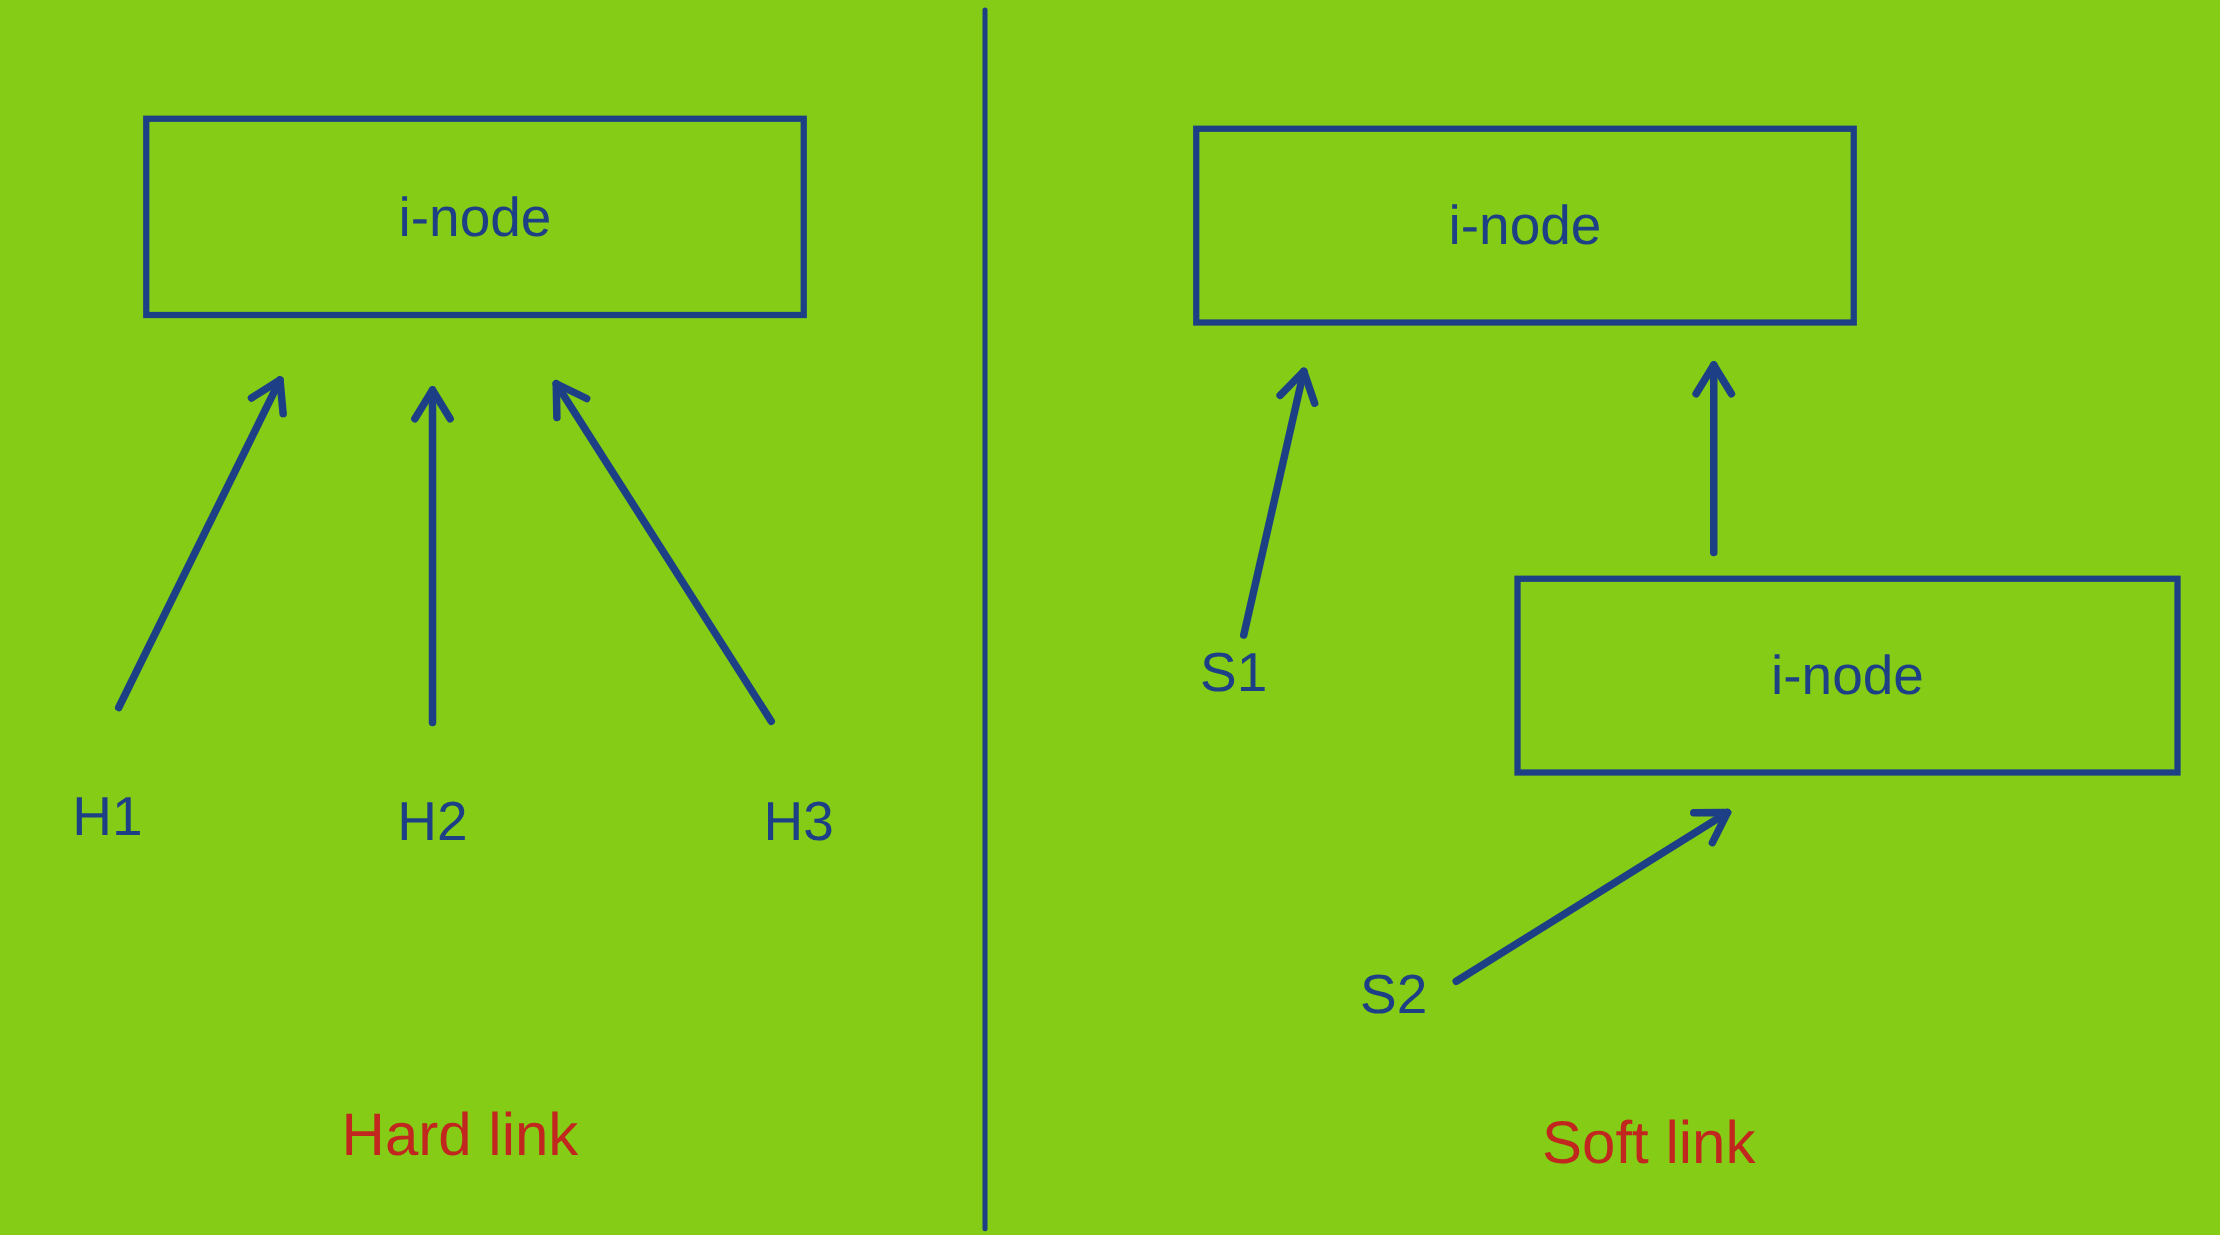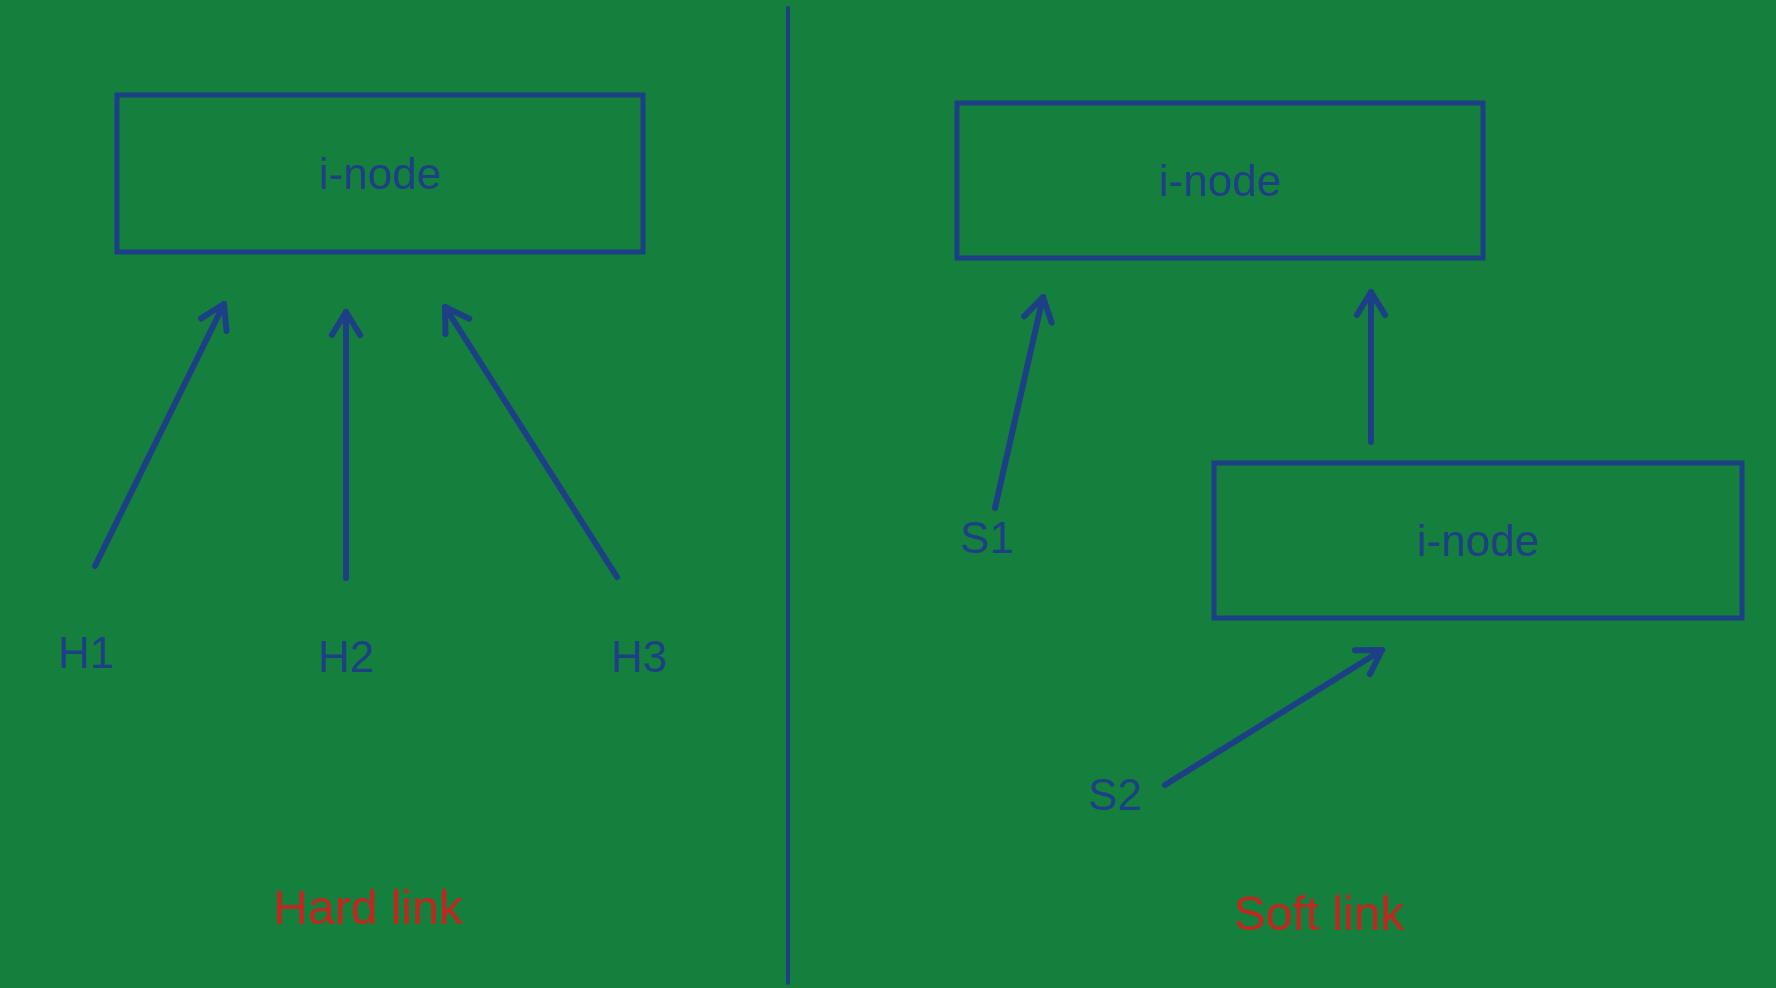--- a/index.html
+++ b/index.html
@@ -4,21 +4,21 @@
 <style>
   html, body {
     margin: 0;
     padding: 0;
     background: #ffffff;
   }
   #canvas {
     position: relative;
     width: 1776px;
     height: 988px;
-    background: #15803d;
+    background: #84cc16;
     overflow: hidden;
     font-family: "Liberation Sans", sans-serif;
   }
   #diagram-svg {
     position: absolute;
     left: 0;
     top: 0;
     display: block;
   }
   #diagram-svg text {

